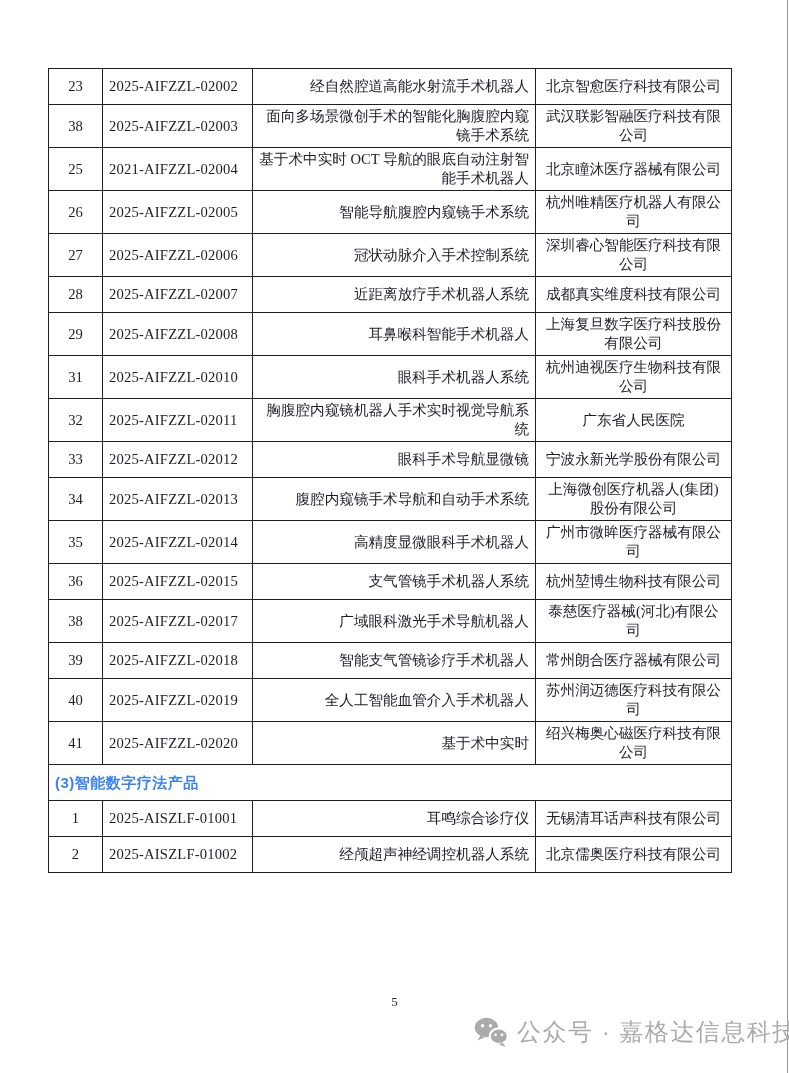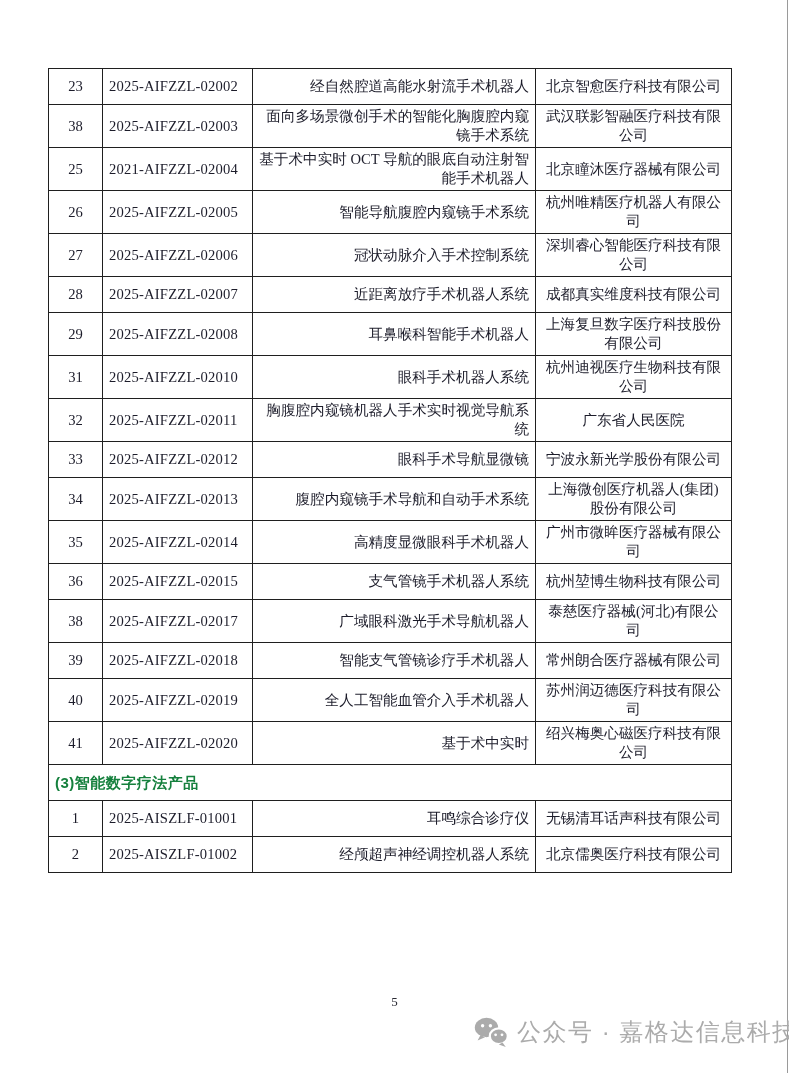--- a/index.html
+++ b/index.html
@@ -39,21 +39,21 @@
     overflow-wrap: break-word;
   }
   td.c-no   { text-align: center; padding: 2px 2px; margin-top: 41px; }
   td.c-code { text-align: left; padding: 2px 3px; letter-spacing: 0.2px; }
   td.c-product { text-align: right; padding: 2px 5px 2px 8px; margin-top: 24px; }
   td.c-company { text-align: center; padding: 2px 6px; }
   td.c-section {
     font-family: "Liberation Sans", "DejaVu Sans", sans-serif;
     font-weight: bold;
     font-size: 15px;
-    color: #15803d;
+    color: #3b82f6;
     height: 40px;
     padding: 2px 6px 2px 9px;
     letter-spacing: 0.5px;
   }
 
   
   .page-number {
     position: absolute; top: 994px; left: 0;
     width: 789px;
     text-align: center;

